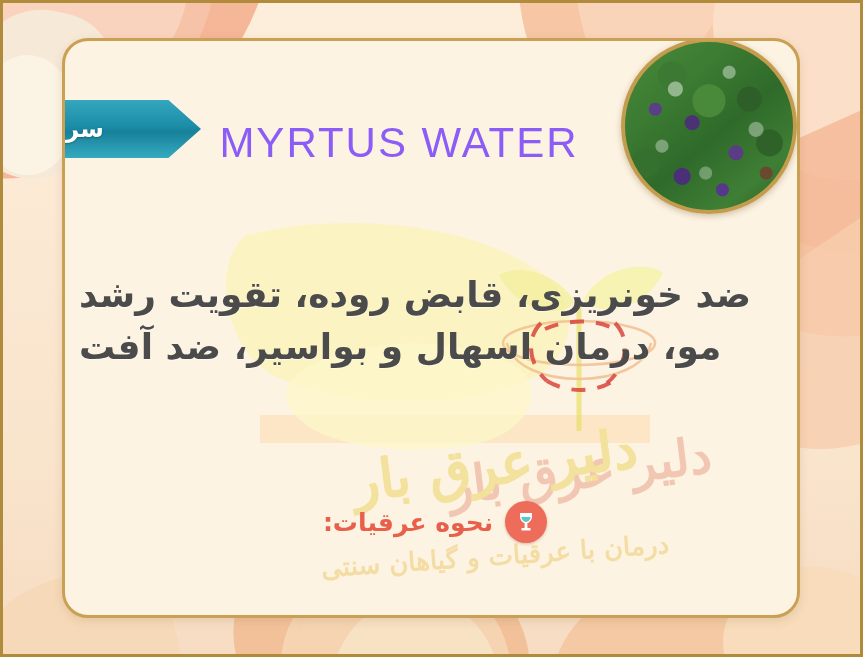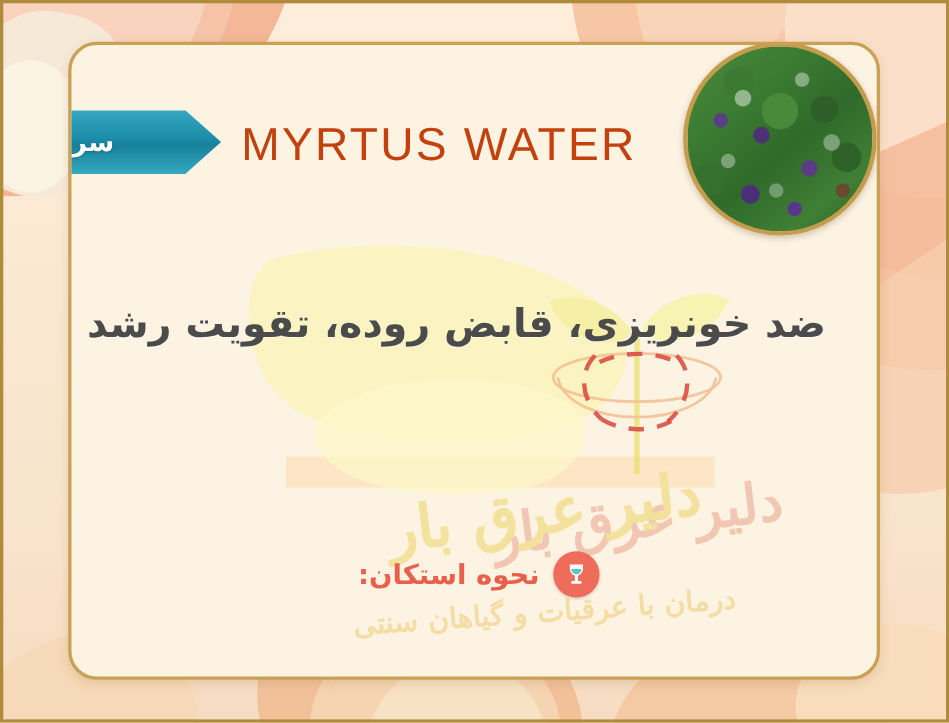--- a/index.html
+++ b/index.html
@@ -131,21 +131,21 @@
     text-shadow:0 0 1px #efd97f;}
   #wm-sub{left:195px;top:500px;width:470px;text-align:center;
     font-size:26px;color:#f4dca2;opacity:.95;transform:rotate(-4deg);}
   #wm-red{left:350px;top:400px;width:330px;text-align:center;font-size:50px;
     color:#e9a48f;opacity:.55;transform:rotate(-7deg);}
 
   
   #titles{position:absolute;left:0;top:62px;width:738px;text-align:center;}
   #fa-title{font-size:44px;font-weight:bold;color:#c62026;line-height:1.1;
     text-shadow:0 1px 0 rgba(255,255,255,.4);padding-right:70px;}
-  #en-title{font-size:42px;color:#c2410c;letter-spacing:2px;margin-top:4px;
+  #en-title{font-size:42px;color:#8b5cf6;letter-spacing:2px;margin-top:16px;
     padding-right:70px;direction:ltr;font-family:"Liberation Sans",sans-serif;}
 
   
   #desc{position:absolute;left:14px;top:228px;width:710px;text-align:left;
     font-size:36px;line-height:1.45;color:#4b4b4b;font-weight:bold;
     text-shadow:0 1px 0 rgba(255,255,255,.5);}
 
   
   #usage{position:absolute;left:40px;top:460px;width:660px;
     display:flex;align-items:center;justify-content:center;gap:12px;direction:rtl;}
@@ -212,27 +212,28 @@
   </div>
 
   <div id="photo"></div>
 
   <div id="titles">
     <div id="en-title">MYRTUS WATER</div>
   </div>
 
   <div id="desc">
     <div>ضد خونریزی، قابض روده، تقویت رشد</div>
+    <div>مو، درمان اسهال و بواسیر، ضد آفت</div>
   </div>
 
   <div id="usage">
     <span id="usage-icon">
       <svg viewBox="0 0 24 24" width="24" height="24" aria-hidden="true">
         <path d="M6 3 h12 v3.2 c0 3.6 -2.2 6.2 -4.6 6.9 V18 h3.1 v2.4 H7.5 V18 h3.1 v-4.9 C8.2 12.4 6 9.8 6 6.2 Z" fill="#ffffff"></path>
         <path d="M7.3 7.1 h9.4 c-.35 3 -2.3 4.9 -4.7 4.9 S7.65 10.1 7.3 7.1 Z" fill="#5ec6c6"></path>
       </svg>
     </span>
-    <span id="usage-label">نحوه استکان:</span>
+    <span id="usage-label">نحوه عرقیات:</span>
   </div>
 
 </div>
 
 <div id="frame"></div>
 
 </body></html>

